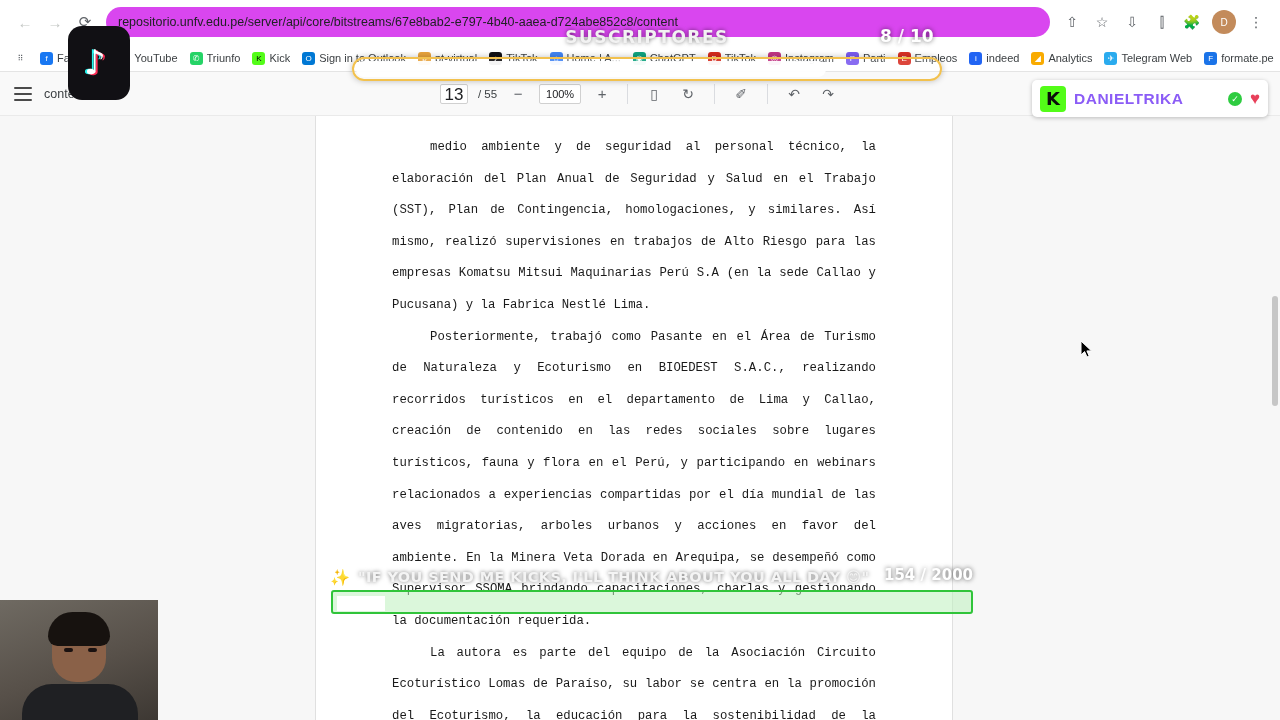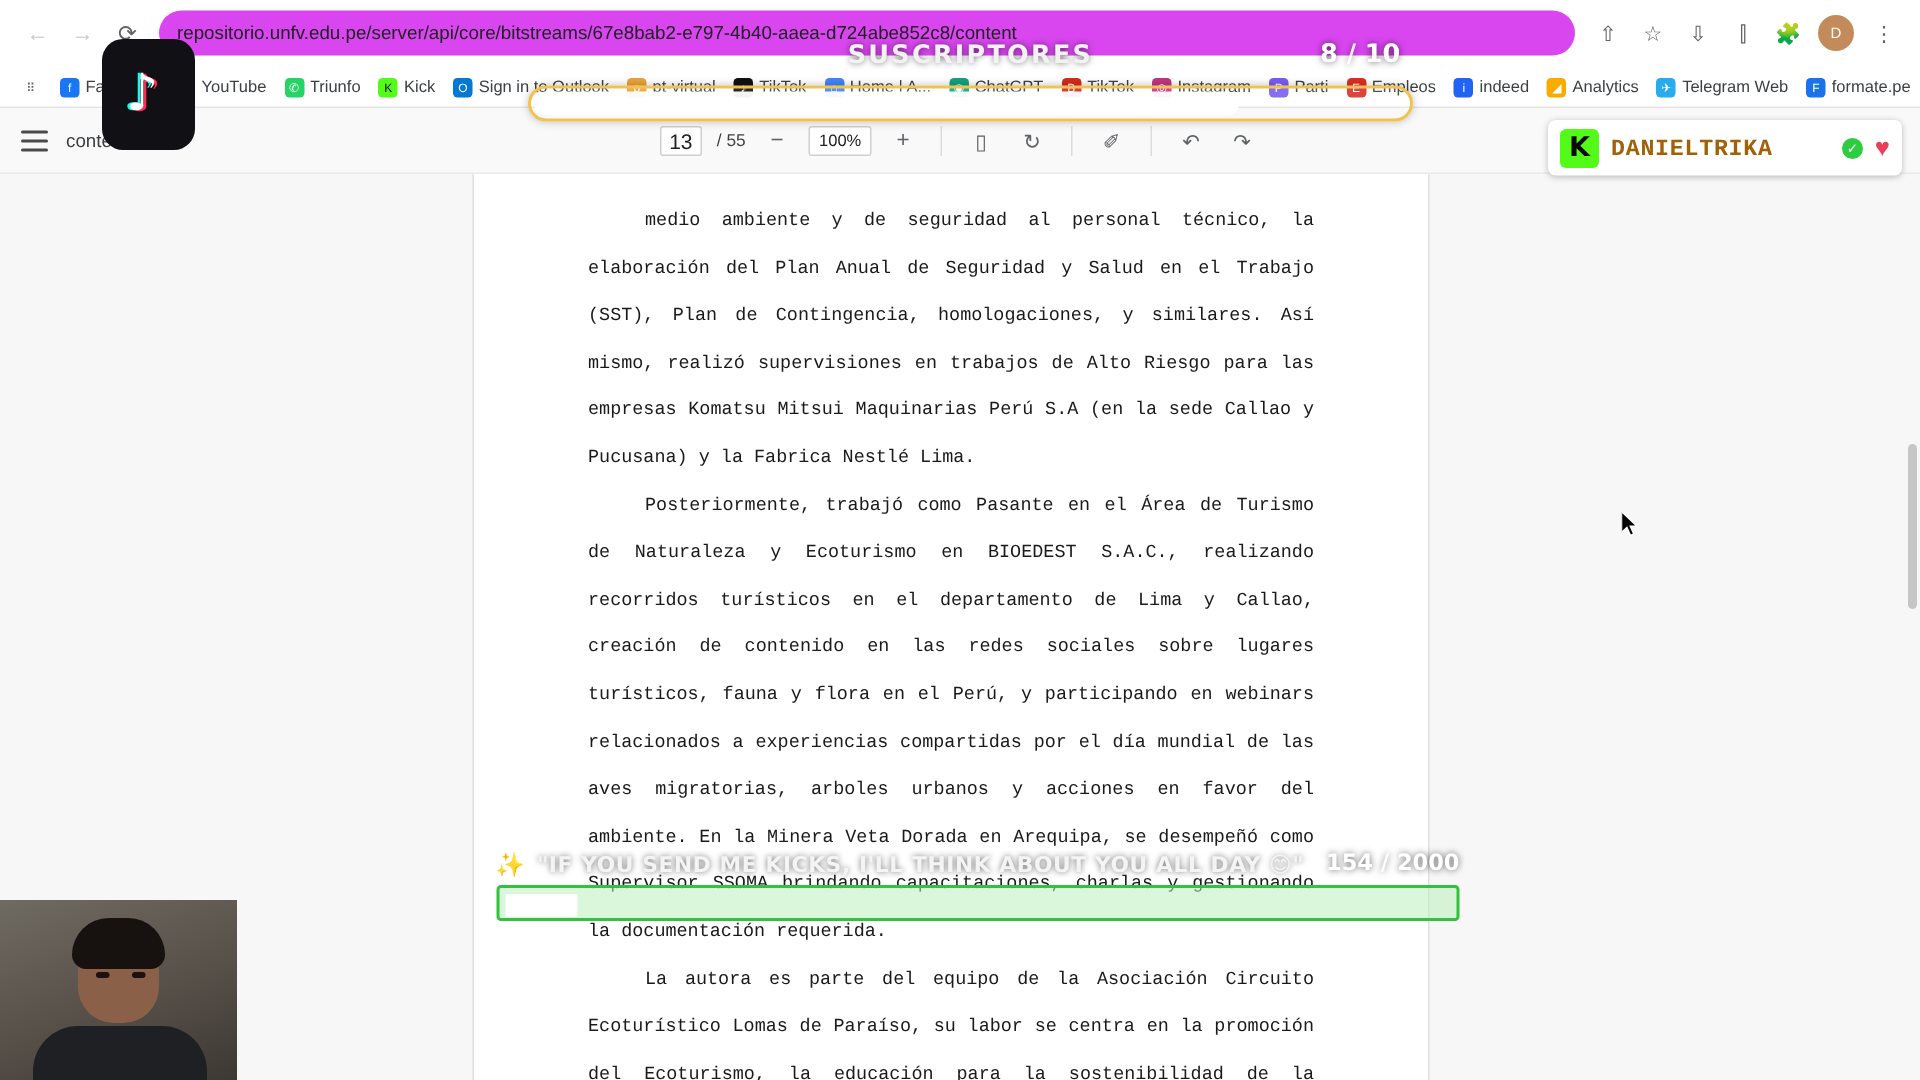--- a/index.html
+++ b/index.html
@@ -128,21 +128,21 @@
   .pdf-center {
     flex: 1 1 auto;
     display: flex; align-items: center; justify-content: center;
     gap: 10px;
     font-size: 12px; color: #3c4043;
   }
   .pagenum-box {
     width: 28px; height: 20px;
     border: 1px solid #d0d0d0; border-radius: 2px;
     background: #fff;
-    font-size: 14px; color: #202124;
+    font-size: 17px; color: #202124;
     text-align: center; line-height: 19px;
   }
   .pagecount { font-size: 11.5px; color: #3c4043; }
   .zoom-btn {
     width: 22px; height: 22px;
     display: flex; align-items: center; justify-content: center;
     color: #5f6368; font-size: 15px;
   }
   .zoom-val {
     min-width: 42px; height: 20px;
@@ -273,25 +273,25 @@
     width: 26px; height: 26px;
     background: #53fc18;
     border-radius: 4px;
     color: #0b0b0b;
     font-weight: bold;
     font-size: 18px;
     display: flex; align-items: center; justify-content: center;
     font-family: "DejaVu Sans", sans-serif;
   }
   .name-plate .nm {
-    font-family: Liberation Mono, monospace;
+    font-family: Liberation Sans, sans-serif;
     font-weight: bold;
     font-size: 15.5px;
     letter-spacing: 0.5px;
-    color: #a16207;
+    color: #8b5cf6;
     flex: 1 1 auto;
   }
   .name-plate .verif {
     width: 14px; height: 14px; border-radius: 50%;
     background: #2ecc40; color: #fff;
     font-size: 9px; line-height: 14px; text-align: center;
   }
   .name-plate .heart { color: #e8405a; font-size: 17px; }
 
   .kicks-banner {

